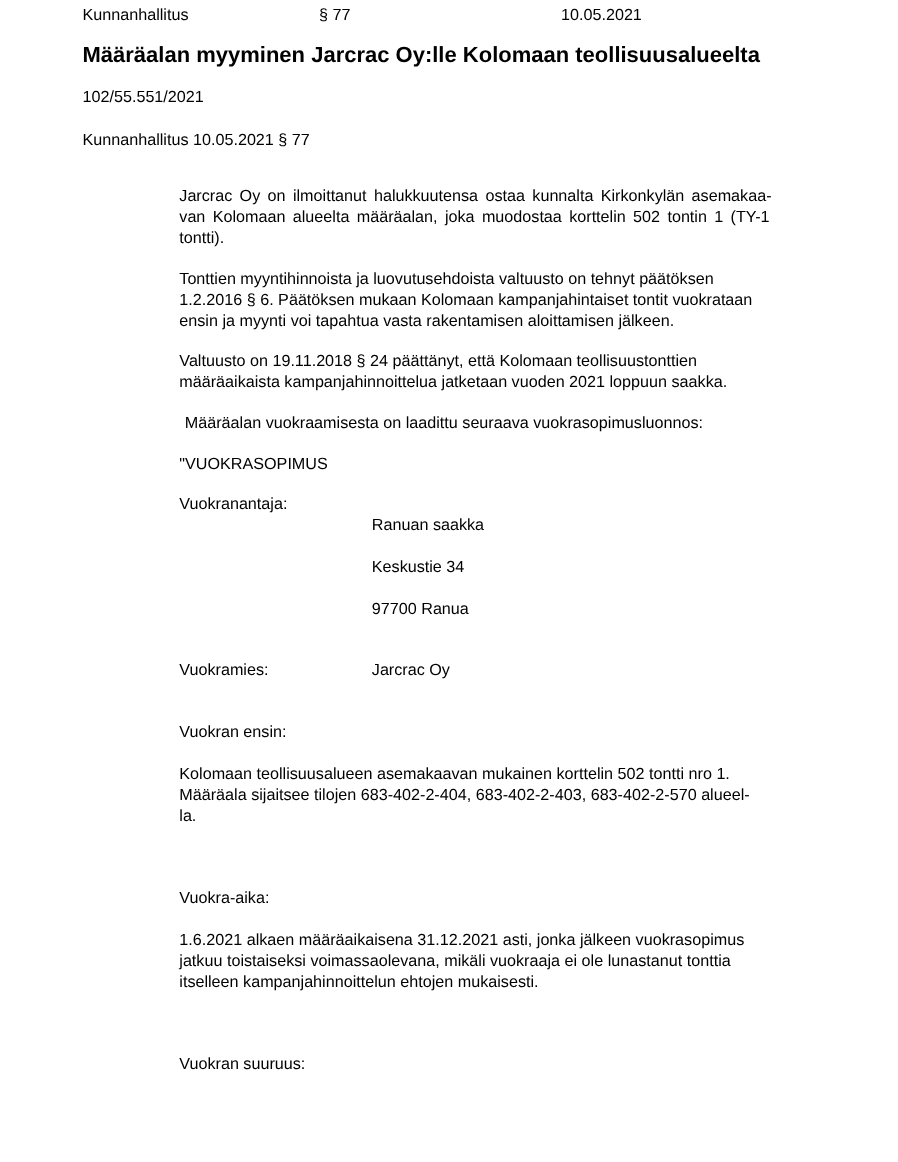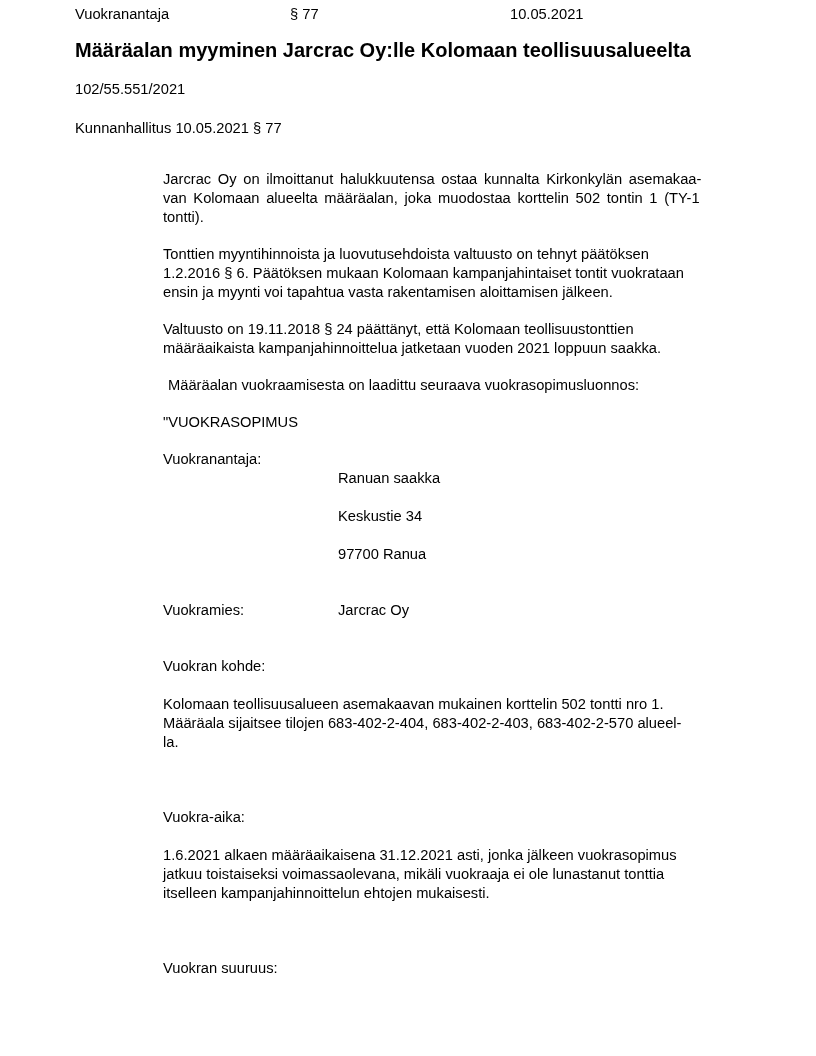--- a/index.html
+++ b/index.html
@@ -46,21 +46,21 @@
   .col-extra { flex: 1; }
   .section-heading { white-space: pre-line; }
   .section-lines { white-space: pre-line; }
 </style>
 </head>
 <body>
 
 <div class="page">
 
   <div class="header-row">
-    <span class="h-left">Vuokranantaja</span>
+    <span class="h-left">Kunnanhallitus</span>
     <span class="h-mid">§ 77</span>
     <span class="h-right">10.05.2021</span>
   </div>
 
   <div class="title">Määräalan myyminen Jarcrac Oy:lle Kolomaan teollisuusalueelta</div>
 
   <div class="diary">102/55.551/2021</div>
 
   <div class="section-ref">Kunnanhallitus 10.05.2021 § 77</div>
 
@@ -87,21 +87,21 @@
         <div>97700 Ranua</div>
       </div>
     </div>
 
     <div class="row para">
       <div class="col-label">Vuokramies:</div>
       <div class="col-value">Jarcrac Oy</div>
     </div>
 
     <div class="para">
-      <div class="section-heading">Vuokran kohde:</div>
+      <div class="section-heading">Vuokran ensin:</div>
       <div class="section-lines">Kolomaan teollisuusalueen asemakaavan mukainen korttelin 502 tontti nro 1.
 Määräala sijaitsee tilojen 683-402-2-404, 683-402-2-403, 683-402-2-570 alueel-
 la.</div>
     </div>
 
     <div class="para">
       <div class="section-heading">Vuokra-aika:</div>
       <div class="section-lines">1.6.2021 alkaen määräaikaisena 31.12.2021 asti, jonka jälkeen vuokrasopimus
 jatkuu toistaiseksi voimassaolevana, mikäli vuokraaja ei ole lunastanut tonttia
 itselleen kampanjahinnoittelun ehtojen mukaisesti.</div>

